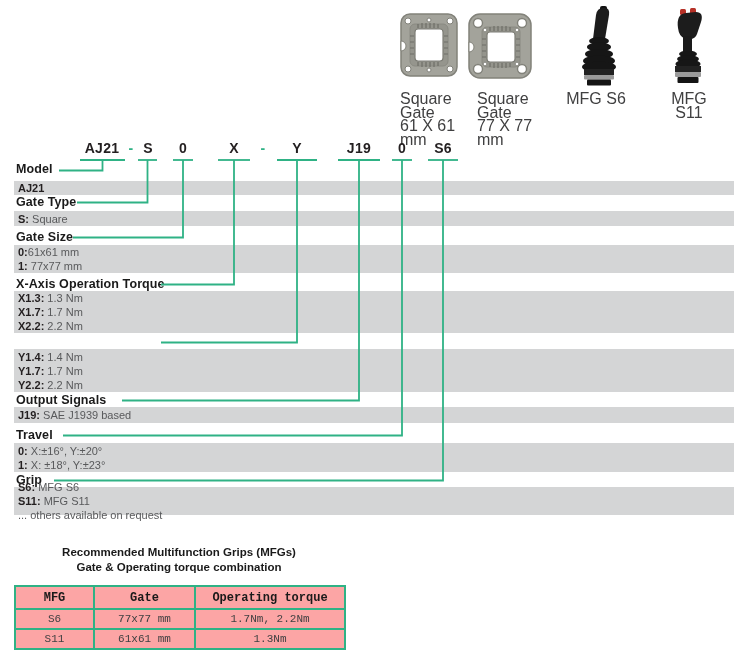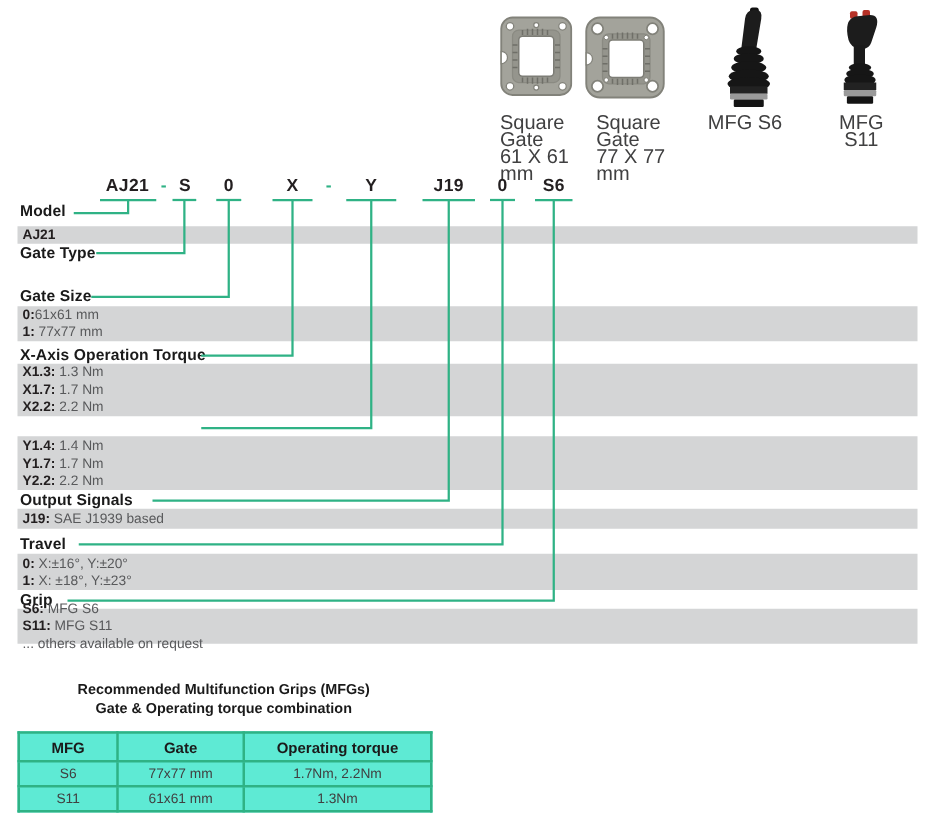--- a/index.html
+++ b/index.html
@@ -31,21 +31,22 @@
   .band-line .code{font-weight:bold;color:#231f20;}
   
   .overlay{position:absolute;left:0;top:0;pointer-events:none;z-index:5;}
   
   .tbl-title{
     position:absolute;left:14px;top:545px;width:330px;text-align:center;
     font-size:11.5px;font-weight:bold;color:#1a1a1a;line-height:14.5px;
   }
   table.mfg{
     position:absolute;left:14px;top:585px;border-collapse:collapse;table-layout:fixed;
-    background:#5eead4;
+    background:#fca5a5;
+    font-family:Liberation Mono, monospace;
   }
   table.mfg th,table.mfg td{
     border:2px solid #2fb285;text-align:center;vertical-align:middle;padding:0;
   }
   table.mfg th{height:21px;font-size:12px;font-weight:bold;color:#1a1a1a;}
   table.mfg td{height:18px;font-size:11px;color:#404041;}
 </style>
 </head>
 <body>
 
@@ -168,20 +169,23 @@
   <div class="sec-title" style="top:230px">Gate Size</div>
   <div class="sec-title" style="top:277px">X-Axis Operation Torque</div>
   <div class="sec-title" style="top:393px">Output Signals</div>
   <div class="sec-title" style="top:428px">Travel</div>
   <div class="sec-title" style="top:473px">Grip</div>
 
   <div class="band" style="top:181px;height:14px">
     <div class="band-line"><span class="code">AJ21</span><span></span></div>
   </div>
 
+  <div class="band" style="top:211px;height:15px">
+    <div class="band-line"><span class="code">S:</span><span> Square</span></div>
+  </div>
 
   <div class="band" style="top:245px;height:28px">
     <div class="band-line"><span class="code">0:</span><span>61x61 mm</span></div>
     <div class="band-line"><span class="code">1:</span><span> 77x77 mm</span></div>
   </div>
 
   <div class="band" style="top:291px;height:42px">
     <div class="band-line"><span class="code">X1.3:</span><span> 1.3 Nm</span></div>
     <div class="band-line"><span class="code">X1.7:</span><span> 1.7 Nm</span></div>
     <div class="band-line"><span class="code">X2.2:</span><span> 2.2 Nm</span></div>

